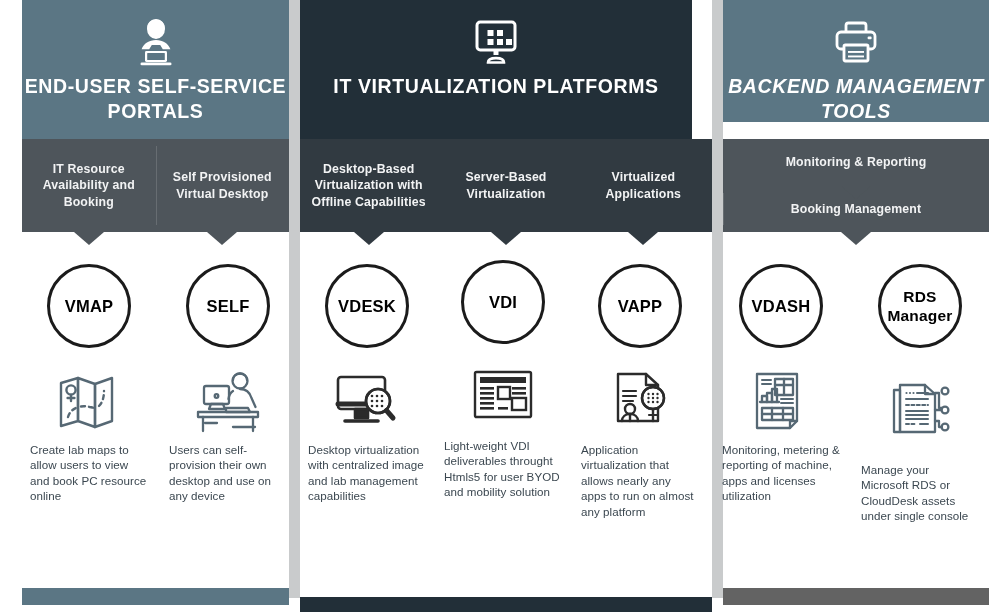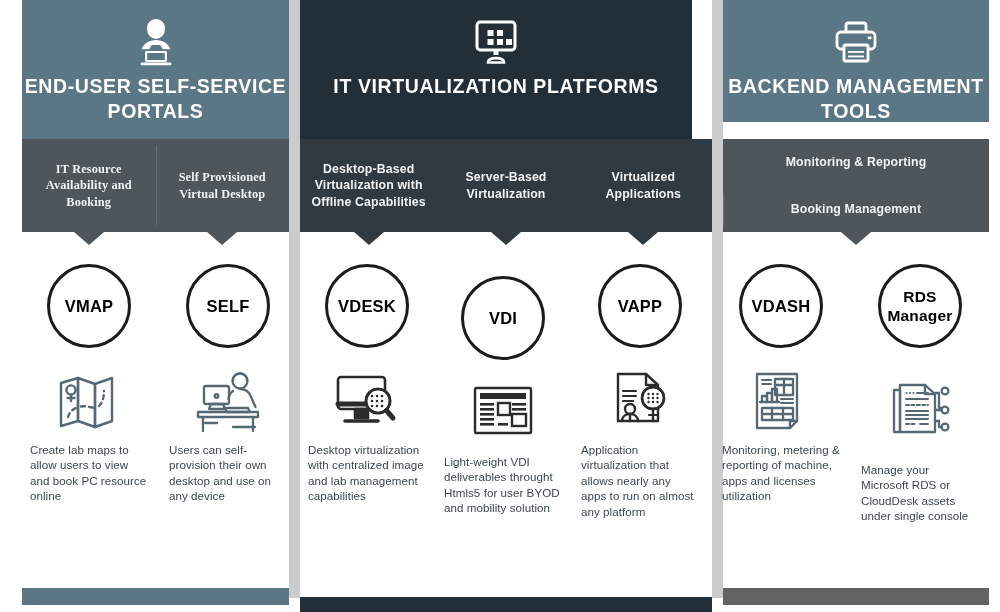--- a/index.html
+++ b/index.html
@@ -96,21 +96,21 @@
           <path d="M18.2 9.5c0-4.6 3.8-8 8.8-8s8.8 3.4 8.8 8c0 1-.3 2-.3 2-1.2-2.4-4.2-3.4-8.5-3.4-4.3 0-7.3 1-8.5 3.4 0 0-.3-1-.3-2z"></path>
           <path d="M27 22c-6.8 0-12.5 3.6-14.4 9.3h7.6l2.6-4.4h8.4l2.6 4.4h7.6C39.5 25.6 33.8 22 27 22z"></path>
           <rect x="16" y="33" width="22" height="11" rx="1.4" fill="#ffffff"></rect>
           <rect x="18.2" y="35" width="17.6" height="7" rx=".6" fill="#5b7684"></rect>
           <rect x="11.5" y="44.6" width="31" height="2.6" rx="1.3"></rect>
         </svg>
       </span>
       <div class="group-title">END-USER SELF-SERVICE PORTALS</div>
     </div>
   </div>
-  <div class="sub-row sub-left" style="left:22px; width:267px; top:139px; height:93px;font-family:Liberation Serif, serif;">
+  <div class="sub-row sub-left" style="left:22px; width:267px; top:139px; height:93px;">
     <div class="sub-cell">
       <span class="sub-label">IT Resource Availability and Booking</span>
       <span class="notch notch-left"></span>
     </div>
     <div class="sub-cell">
       <span class="sub-divider"></span>
       <span class="sub-label">Self Provisioned Virtual Desktop</span>
       <span class="notch notch-left"></span>
     </div>
   </div>
@@ -140,21 +140,21 @@
     <div class="sub-cell">
       <span class="sub-label">Server-Based Virtualization</span>
       <span class="notch notch-mid"></span>
     </div>
     <div class="sub-cell">
       <span class="sub-label">Virtualized Applications</span>
       <span class="notch notch-mid"></span>
     </div>
   </div>
 
-  <div class="group-panel p-right" style="left:723px; width:266px; height:122px;">
+  <div class="group-panel p-right" style="left:723px; width:266px; height:122px;font-style:italic;">
     <div class="group-head">
       <span class="group-icon">
         <svg viewBox="0 0 54 48" width="54" height="48" fill="none">
           <path d="M17 14V7.4A2.4 2.4 0 0 1 19.4 5h15.2A2.4 2.4 0 0 1 37 7.4V14" stroke="#ffffff" stroke-width="2.8"></path>
           <rect x="8" y="14" width="38" height="17" rx="4" stroke="#ffffff" stroke-width="2.8"></rect>
           <rect x="38.6" y="18.4" width="4" height="2.8" rx="1" fill="#ffffff"></rect>
           <rect x="15" y="27" width="24" height="16" rx="1.4" stroke="#ffffff" stroke-width="2.8" fill="#5b7684"></rect>
           <rect x="19" y="33" width="16" height="1.9" fill="#ffffff"></rect>
           <rect x="19" y="37.5" width="16" height="1.9" fill="#ffffff"></rect>
         </svg>
@@ -240,21 +240,21 @@
           <circle cx="43" cy="36" r="1.3"></circle>
             <circle cx="48" cy="36" r="1.3"></circle>
             <circle cx="53" cy="36" r="1.3"></circle>
         </g>
         <path d="M57.5 40.5L64 48" stroke-width="5"></path>
       </svg>
     </span>
     <div class="col-desc">Desktop virtualization with centralized image and lab management capabilities</div>
   </div>
 
-  <div class="col" style="left:444px; top:276px; width:118px;">
+  <div class="col" style="left:444px; top:260px; width:118px;">
     <div class="circle">
       <span>VDI</span>
     </div>
     <span class="col-icon">
       <svg viewBox="0 0 76 64" width="76" height="64" fill="none" stroke="#2b2b2b" stroke-width="2.4">
         <rect x="10" y="6" width="56" height="45" rx="1.6"></rect>
         <rect x="15" y="11" width="46" height="6" fill="#2b2b2b" stroke="none"></rect>
         <g fill="#2b2b2b" stroke="none">
           <rect x="15" y="21" width="14" height="2.6"></rect>
           <rect x="15" y="26" width="14" height="2.6"></rect>

